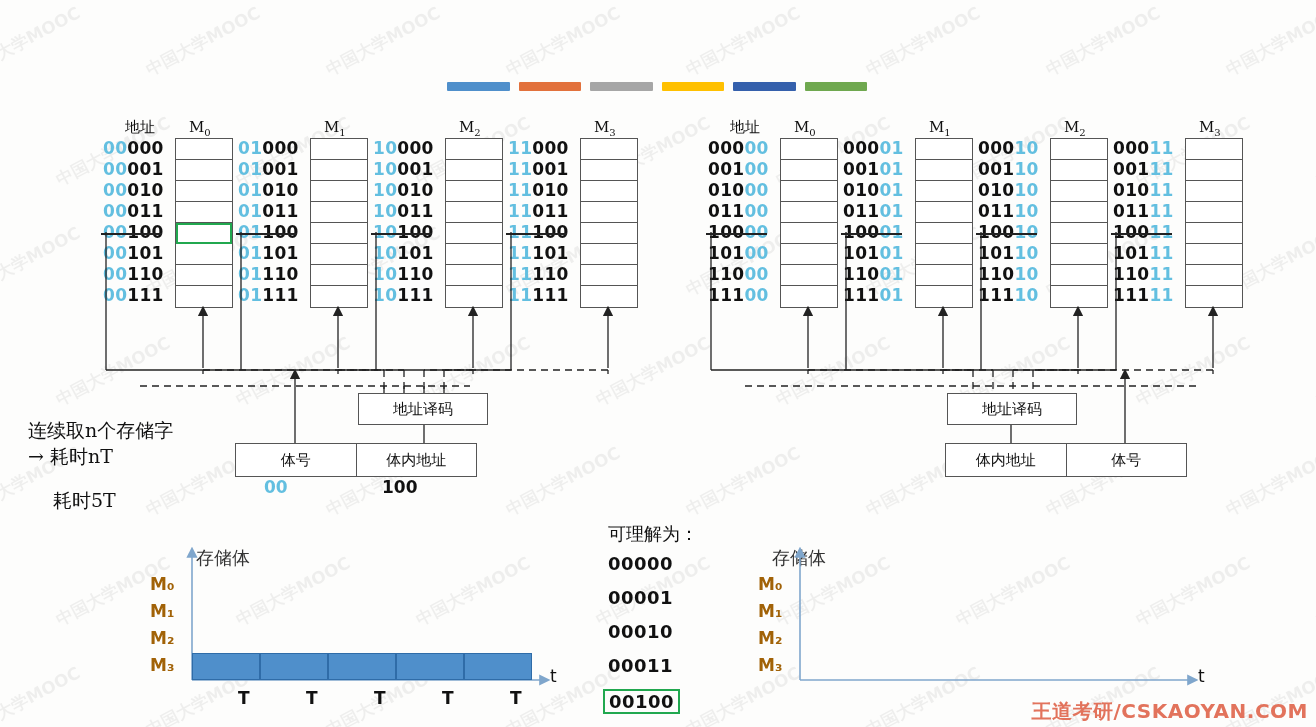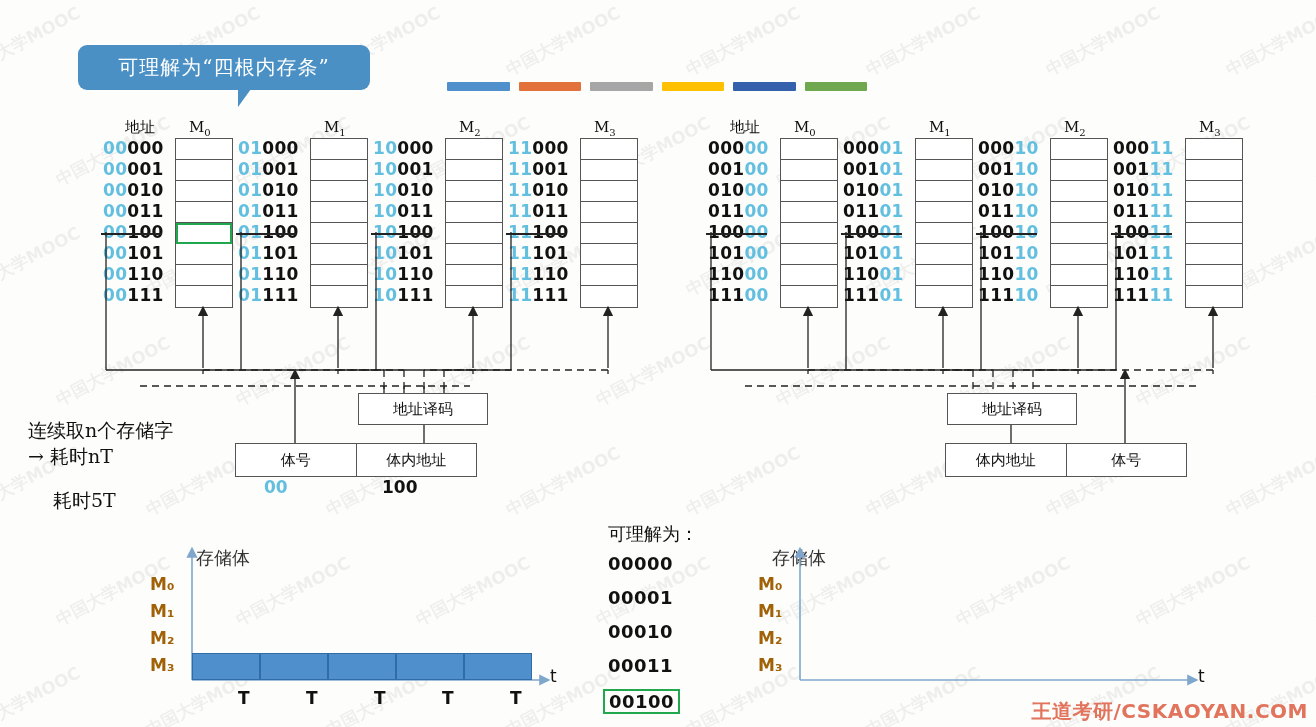--- a/index.html
+++ b/index.html
@@ -213,24 +213,20 @@
 
   <div class="abs barrow" id="colorbars">
       <div style="background: rgb(79, 143, 203);"></div>
       <div style="background: rgb(226, 113, 60);"></div>
       <div style="background: rgb(166, 166, 166);"></div>
       <div style="background: rgb(255, 192, 0);"></div>
       <div style="background: rgb(53, 96, 172);"></div>
       <div style="background: rgb(111, 168, 79);"></div>
     </div>
 
-  <div class="abs callout">
-    <div class="callout-txt">可理解为“四根内存条”</div>
-    <div class="callout-tail"></div>
-  </div>
 
   <div id="diagram-left">
       <div class="addrlabel" style="left: 125px; top: 118px;">地址</div>
       <div class="banklabel" style="left: 189px; top: 118px;">M<sub>0</sub></div>
       <div class="addrcol" style="left: 103px; top: 138px;">
         <div class="addr"><span class="blu">00</span><span class="hi">000</span></div>
         <div class="addr"><span class="blu">00</span><span class="hi">001</span></div>
         <div class="addr"><span class="blu">00</span><span class="hi">010</span></div>
         <div class="addr"><span class="blu">00</span><span class="hi">011</span></div>
         <div class="addr strike"><span class="blu">00</span><span class="hi">100</span></div>

